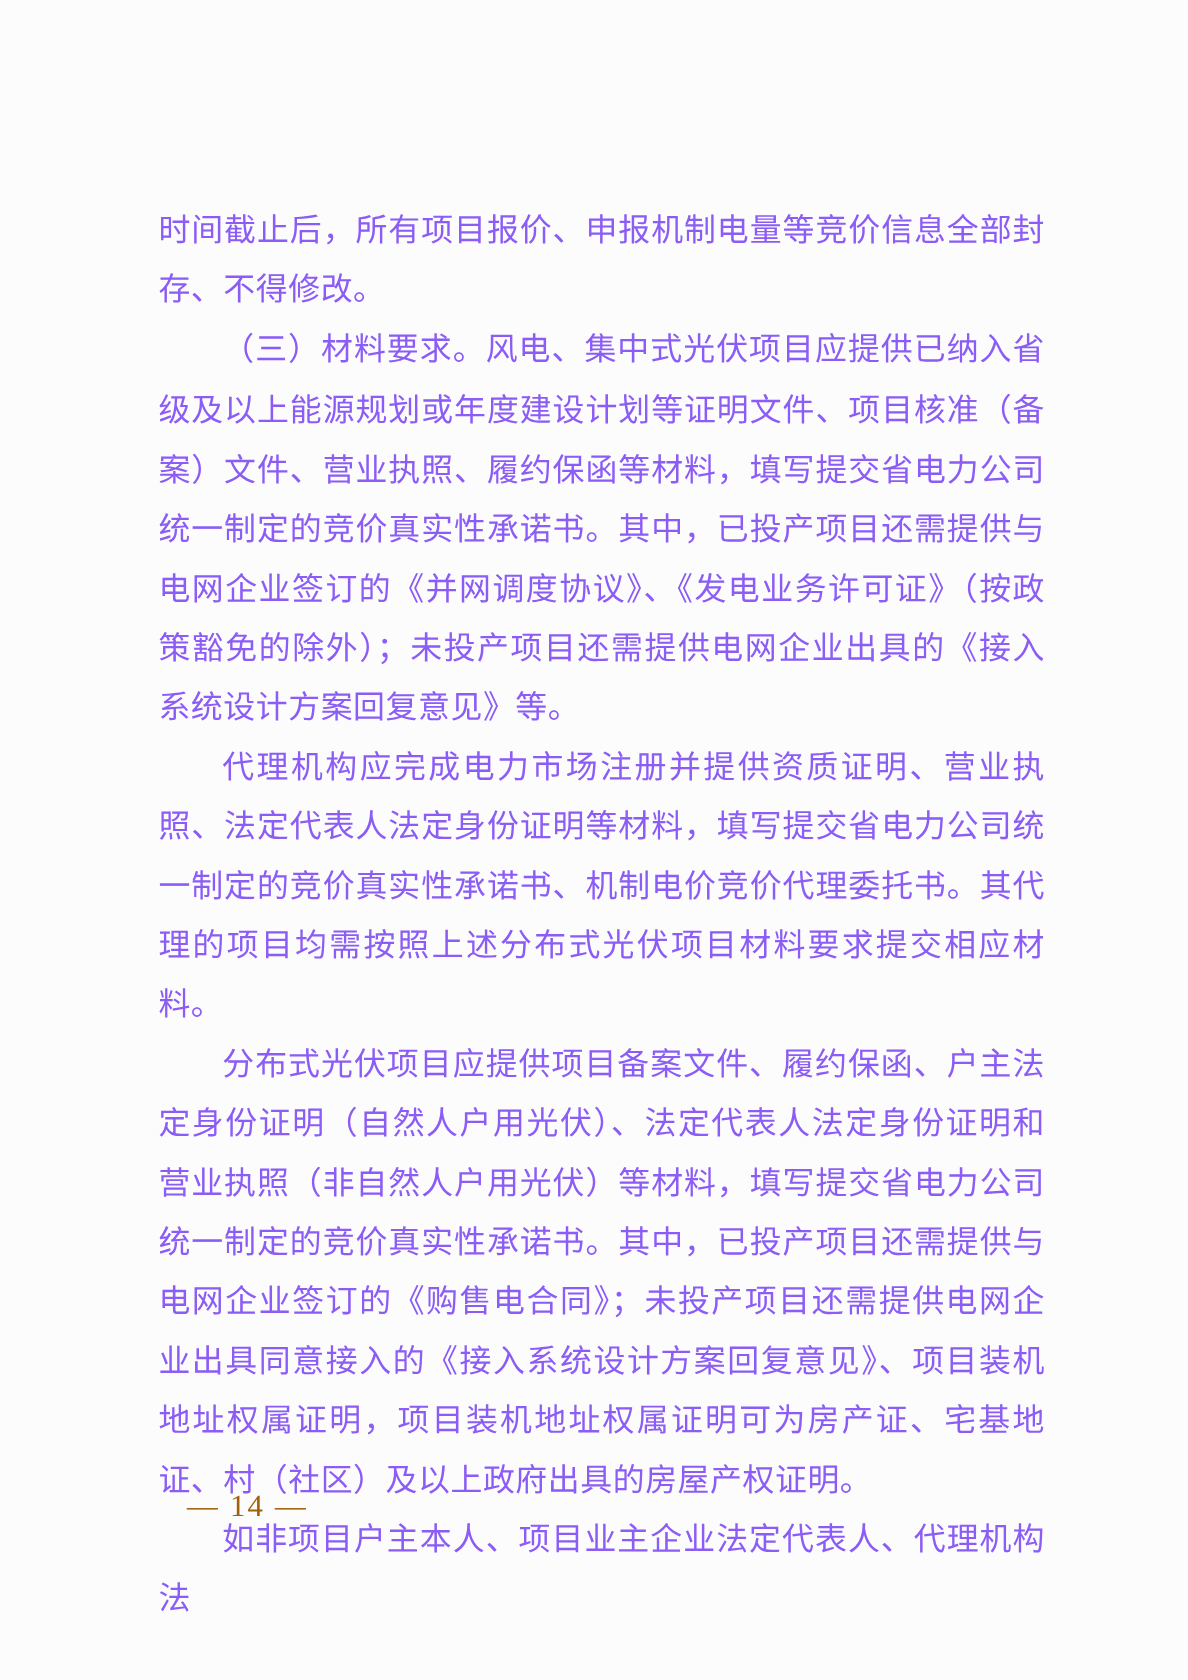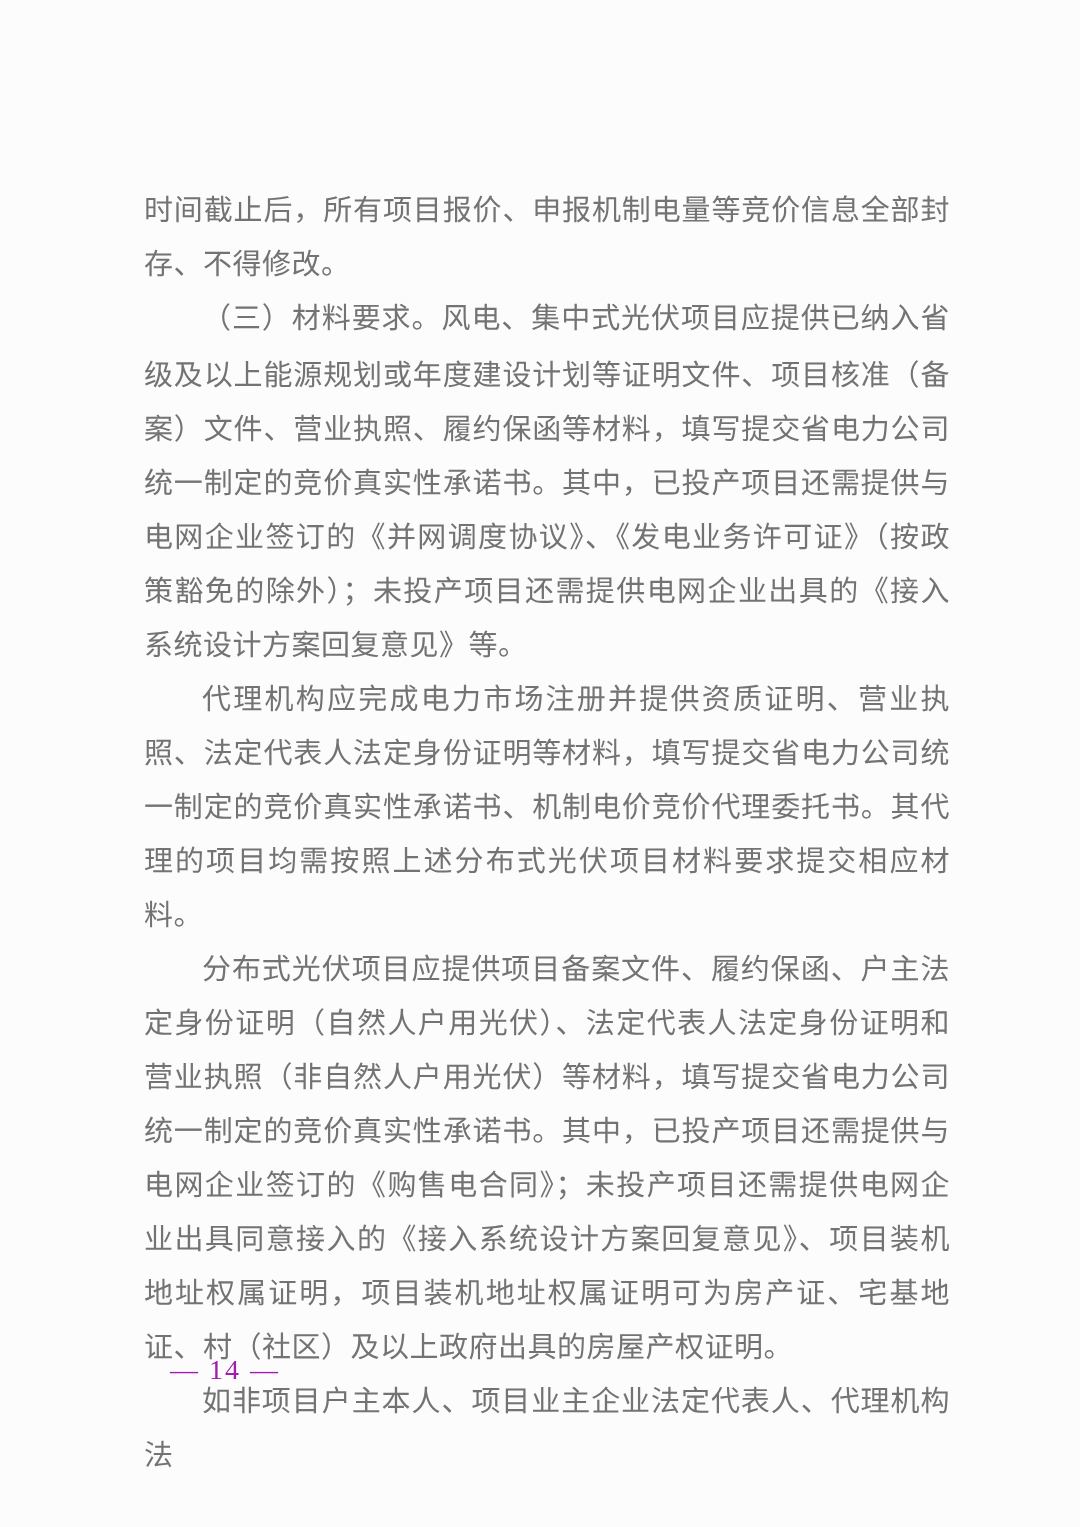--- a/index.html
+++ b/index.html
@@ -17,21 +17,21 @@
   .page {
     position: absolute;
     inset: 0;
     background: #fcfcfc;
   }
   .content {
     position: absolute;
     left: 144px;
     top: 183px;
     width: 806px;
-    color: #737373;
+    color: #8b5cf6;
     font-size: 29px;
     line-height: 54px;
     text-align: justify;
     letter-spacing: 0.5px;
   }
   .content p {
     margin: 0;
     padding: 0;
   }
   .content p.indent {
@@ -41,21 +41,21 @@
   .content p.cont {
     text-align-last: justify;
   }
   .section-lead {
     font-family: Liberation Mono, monospace;
   }
   .footer {
     position: absolute;
     left: 170px;
     top: 1352px;
-    color: #a21caf;
+    color: #a16207;
     font-size: 28px;
     line-height: 36px;
     letter-spacing: 2px;
     white-space: pre;
   }
 </style>
 </head>
 <body>
 
 <div class="page">

